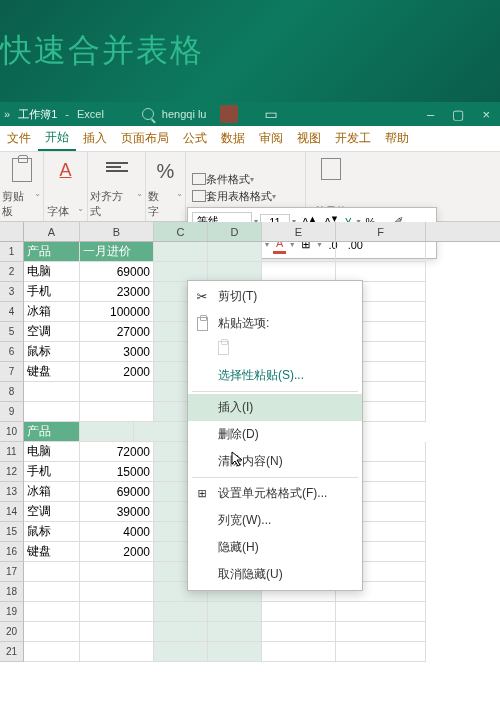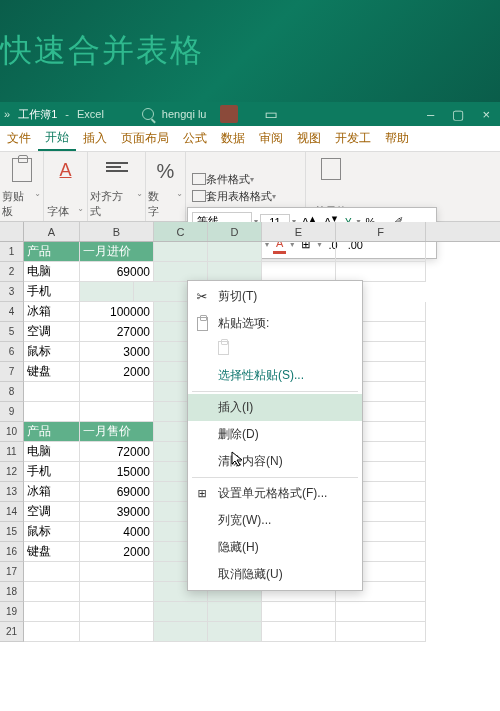--- a/index.html
+++ b/index.html
@@ -213,20 +213,21 @@
         <div class="cell cA">电脑</div>
         <div class="cell cB r">69000</div>
         <div class="cell cC selcol"></div>
         <div class="cell cD selcol"></div>
         <div class="cell cE"></div>
         <div class="cell cF"></div>
       </div>
       <div class="row">
         <div class="rowh">3</div>
         <div class="cell cA">手机</div>
+        <div class="cell cB r">23000</div>
         <div class="cell cC selcol"></div>
         <div class="cell cD selcol"></div>
         <div class="cell cE"></div>
         <div class="cell cF"></div>
       </div>
       <div class="row">
         <div class="rowh">4</div>
         <div class="cell cA">冰箱</div>
         <div class="cell cB r">100000</div>
         <div class="cell cC selcol"></div>
@@ -275,21 +276,20 @@
         <div class="cell cA"></div>
         <div class="cell cB r"></div>
         <div class="cell cC selcol"></div>
         <div class="cell cD selcol"></div>
         <div class="cell cE"></div>
         <div class="cell cF"></div>
       </div>
       <div class="row">
         <div class="rowh">10</div>
         <div class="cell cA hdr">产品</div>
-        <div class="cell cB hdr">一月售价</div>
         <div class="cell cC selcol"></div>
         <div class="cell cD selcol"></div>
         <div class="cell cE"></div>
         <div class="cell cF"></div>
       </div>
       <div class="row">
         <div class="rowh">11</div>
         <div class="cell cA">电脑</div>
         <div class="cell cB r">72000</div>
         <div class="cell cC selcol"></div>
@@ -355,20 +355,29 @@
         <div class="rowh">18</div>
         <div class="cell cA"></div>
         <div class="cell cB r"></div>
         <div class="cell cC selcol"></div>
         <div class="cell cD selcol"></div>
         <div class="cell cE"></div>
         <div class="cell cF"></div>
       </div>
       <div class="row">
         <div class="rowh">19</div>
+        <div class="cell cA"></div>
+        <div class="cell cB r"></div>
+        <div class="cell cC selcol"></div>
+        <div class="cell cD selcol"></div>
+        <div class="cell cE"></div>
+        <div class="cell cF"></div>
+      </div>
+      <div class="row">
+        <div class="rowh">20</div>
         <div class="cell cA"></div>
         <div class="cell cB r"></div>
         <div class="cell cC selcol"></div>
         <div class="cell cD selcol"></div>
         <div class="cell cE"></div>
         <div class="cell cF"></div>
       </div>
       <div class="row">
         <div class="rowh">21</div>
         <div class="cell cA"></div>

